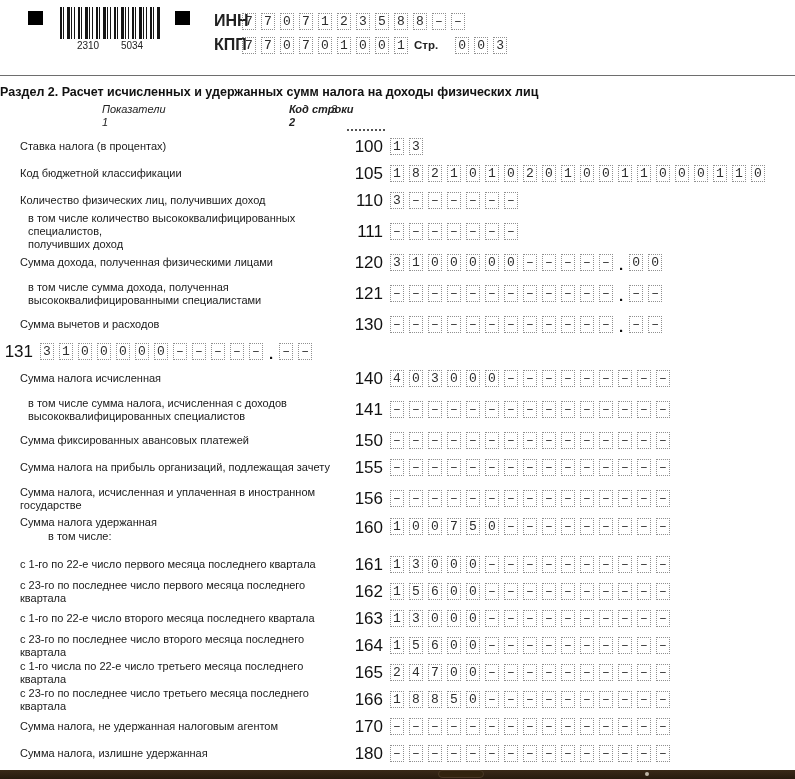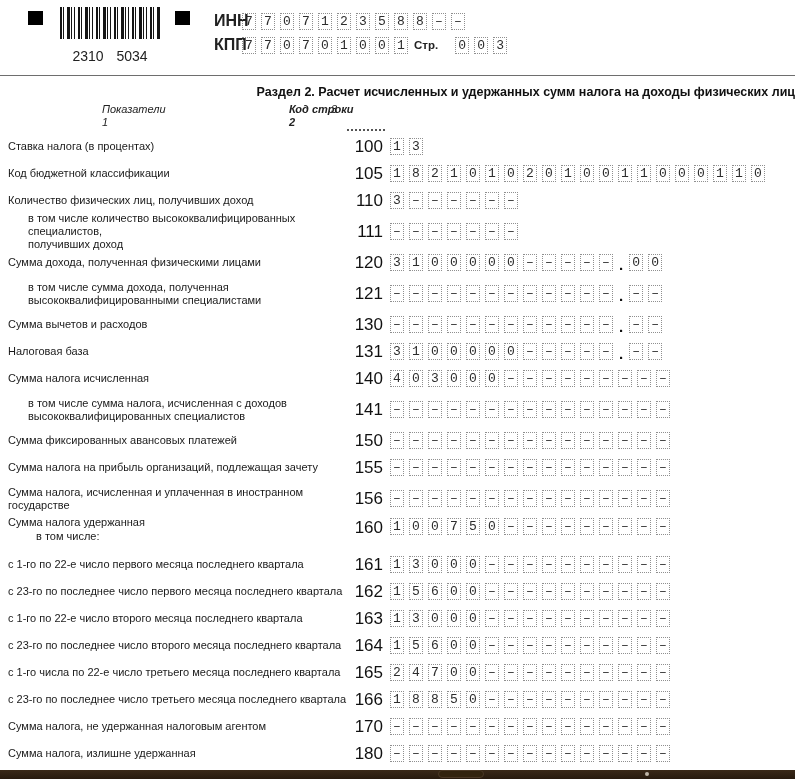--- a/index.html
+++ b/index.html
@@ -23,21 +23,21 @@
     width:100px; height:32px;
     background: repeating-linear-gradient(90deg,
       #151515 0px, #151515 2px, #fff 2px, #fff 3px,
       #151515 3px, #151515 4px, #fff 4px, #fff 7px,
       #151515 7px, #151515 10px, #fff 10px, #fff 11px,
       #151515 11px, #151515 12px, #fff 12px, #fff 14px,
       #151515 14px, #151515 15px, #fff 15px, #fff 18px);
   }
   .barcode-nums {
     display:flex; justify-content:space-around;
-    font-size:14px; color:#222; margin-top:9px;
+    font-size:10px; color:#222; margin-top:1px;
     padding:0 6px;
   }
   .ids { position:absolute; left:214px; top:12px; }
   .id-row { display:flex; align-items:center; margin-bottom:6px; }
   .id-label { font-size:16px; font-weight:bold; color:#222; width:28px; }
   .id-label.page { width:auto; margin:0 17px 0 6px; font-size:11.5px; }
 
   .cells { display:flex; gap:5px; }
   .cell {
     width:14px; height:17px;
@@ -50,37 +50,37 @@
     align-self:flex-end;
     font-weight:bold; font-size:15px; line-height:12px;
     color:#111; margin:0 1px;
   }
 
   .hrule { position:absolute; top:75px; left:0; width:795px; border-top:1px solid #6e6e6e; }
 
   
   .section-title {
     position:absolute; top:85px; left:0; width:795px;
-    text-align:right; font-size:12.5px; font-weight:bold; color:#111;
+    text-align:left; font-size:12.5px; font-weight:bold; color:#111;
   }
   .col-head { position:absolute; text-align:left; font-style:italic; font-size:11px; line-height:13px; color:#222; }
   .col-head .num { font-style:italic; }
   .col-head.c1 { top:103px; left:102px; width:140px; }
   .col-head.c2 { top:103px; left:289px; width:120px;font-weight:bold; }
   .col-head.c3 { top:103px; left:331px; width:300px; left:331px; }
   .col-head.c3 { left:331px; }
   .dots-seg { position:absolute; top:129px; left:347px; width:38px; border-top:2px dotted #555; }
 
   
   .rows { position:absolute; top:133px; left:0; width:795px; }
   .form-row { display:flex; align-items:center; height:27px; }
   .form-row.tall { height:35px; }
   .form-row.has-sub { align-items:flex-start; height:35px; }
   .row-label {
-    width:350px; padding-left:8px;
+    width:350px; padding-left:20px;
     font-size:11px; line-height:13px; color:#1a1a1a;
     white-space:pre-line;
   }
   .row-label.indent { padding-left:28px; }
   .row-sub { padding-left:28px; font-size:11px; line-height:14px; color:#1a1a1a; }
   .row-code {
     width:33px; text-align:right; margin-right:7px;
     font-size:17px; color:#111; flex-shrink:0;
   }
   .row-cells { display:flex; gap:5px; align-items:flex-end; }
@@ -289,21 +289,20 @@
         <span class="cell">–</span>
         <span class="cell">–</span>
         <span class="cell">–</span>
         <span class="cell">–</span>
         <span class="dec-dot">.</span>
         <span class="cell">–</span>
         <span class="cell">–</span>
       </div>
     </div>
     <div class="form-row">
-      <div class="row-label"><span>Налоговая база</span></div>
       <div class="row-code">131</div>
       <div class="row-cells">
         <span class="cell">3</span>
         <span class="cell">1</span>
         <span class="cell">0</span>
         <span class="cell">0</span>
         <span class="cell">0</span>
         <span class="cell">0</span>
         <span class="cell">0</span>
         <span class="cell">–</span>

